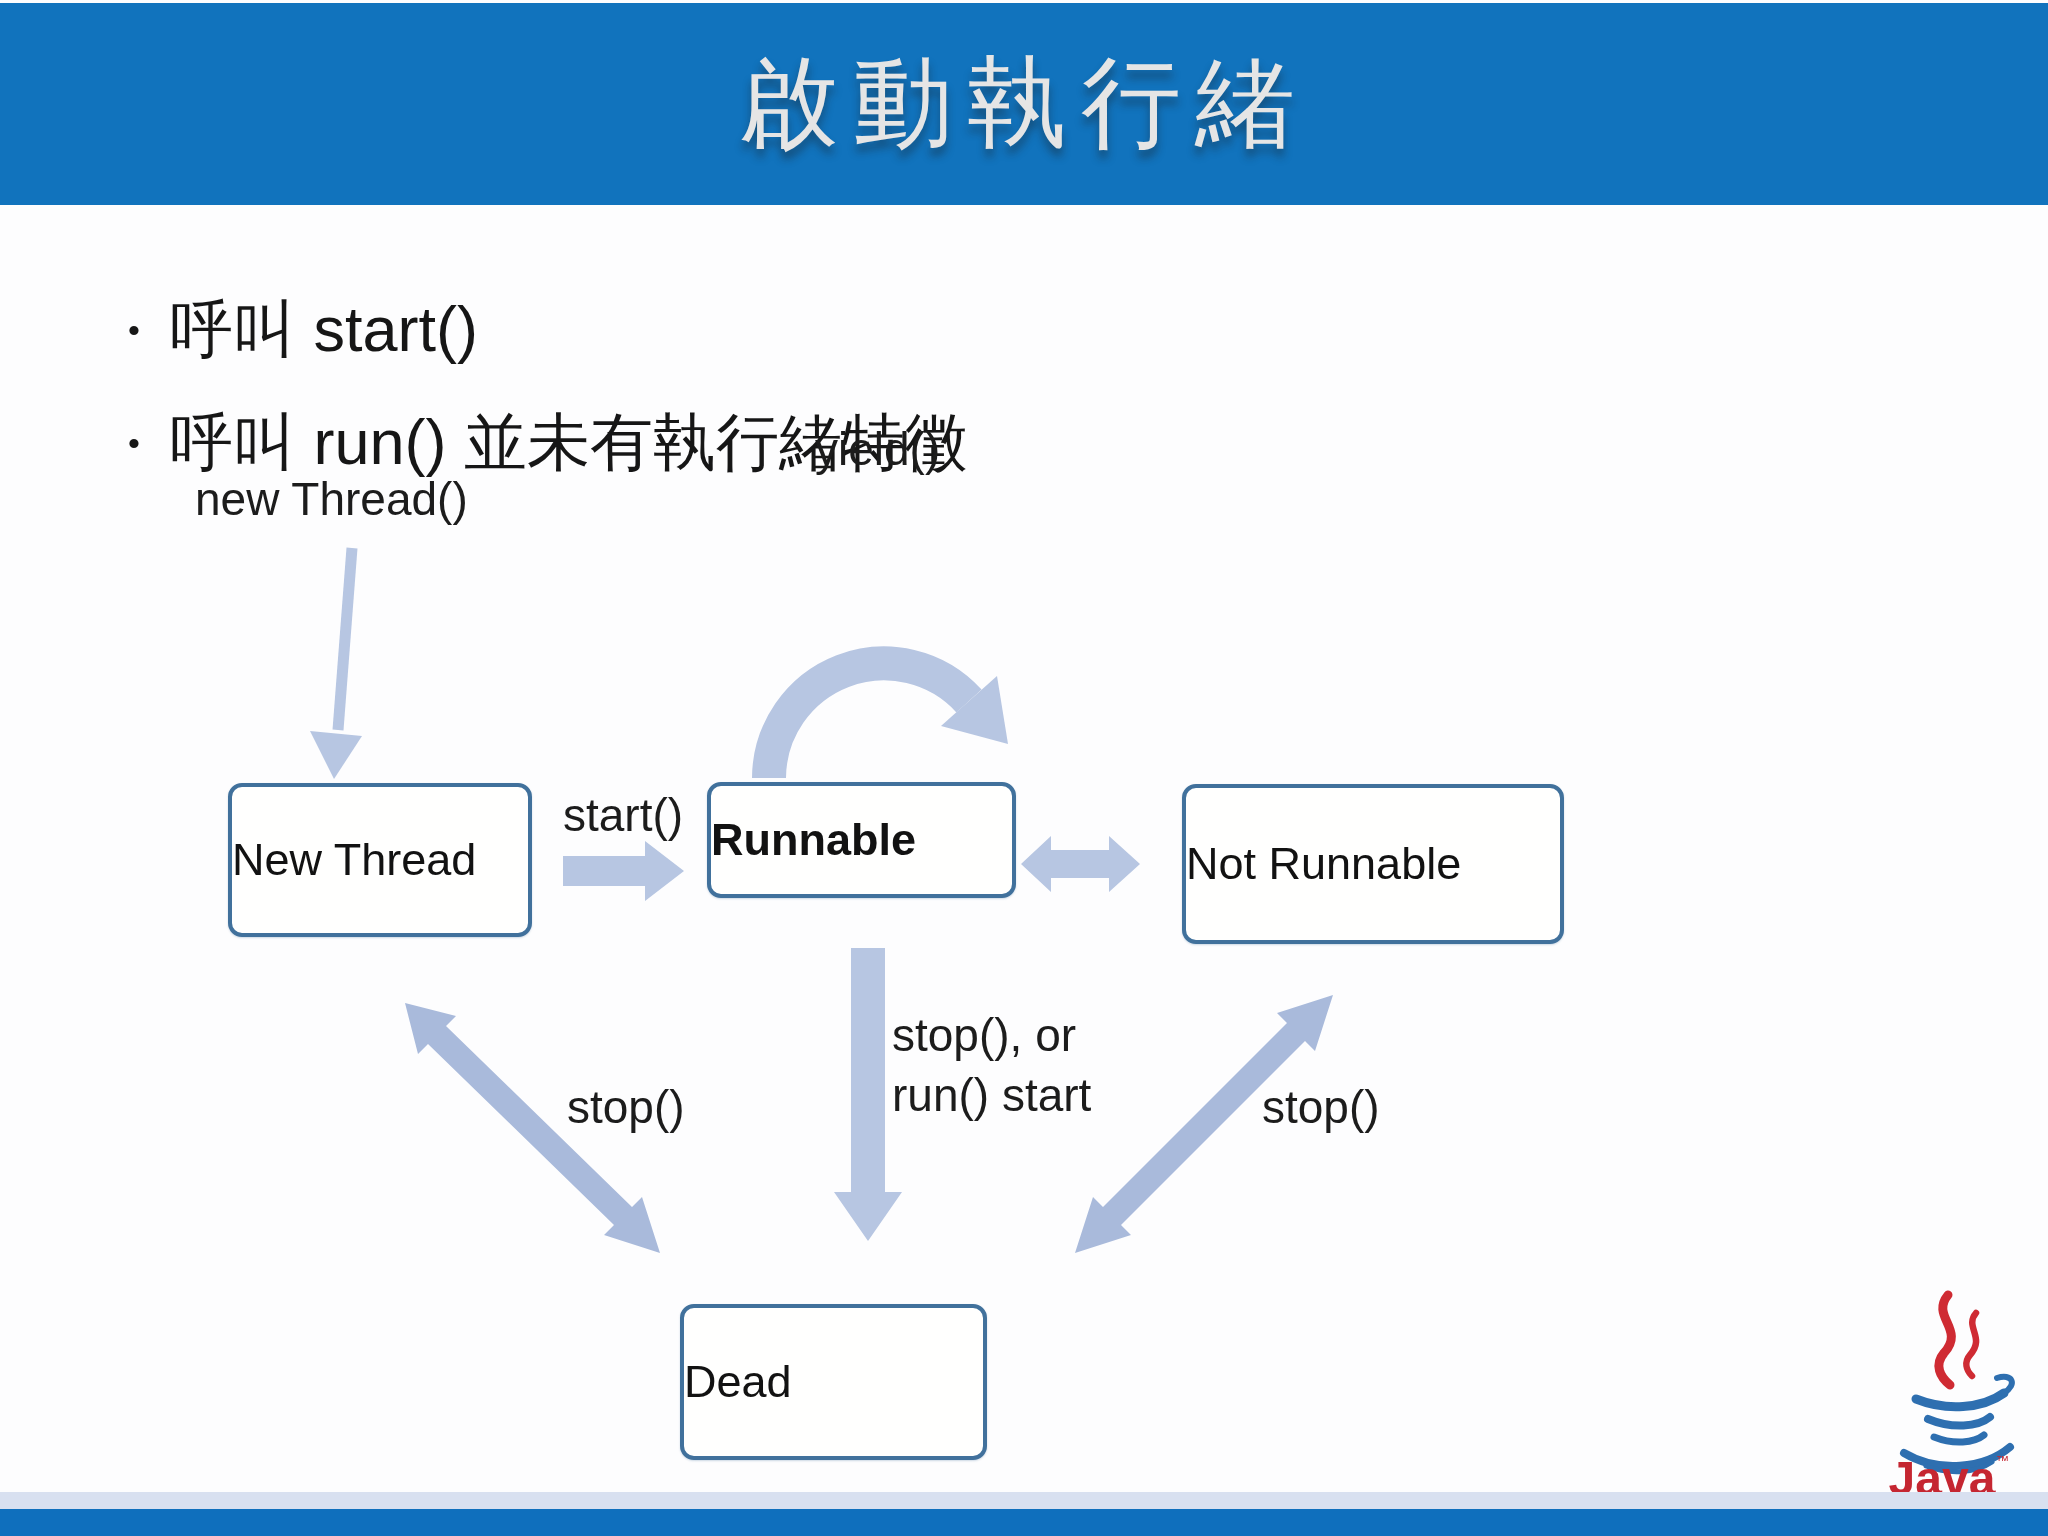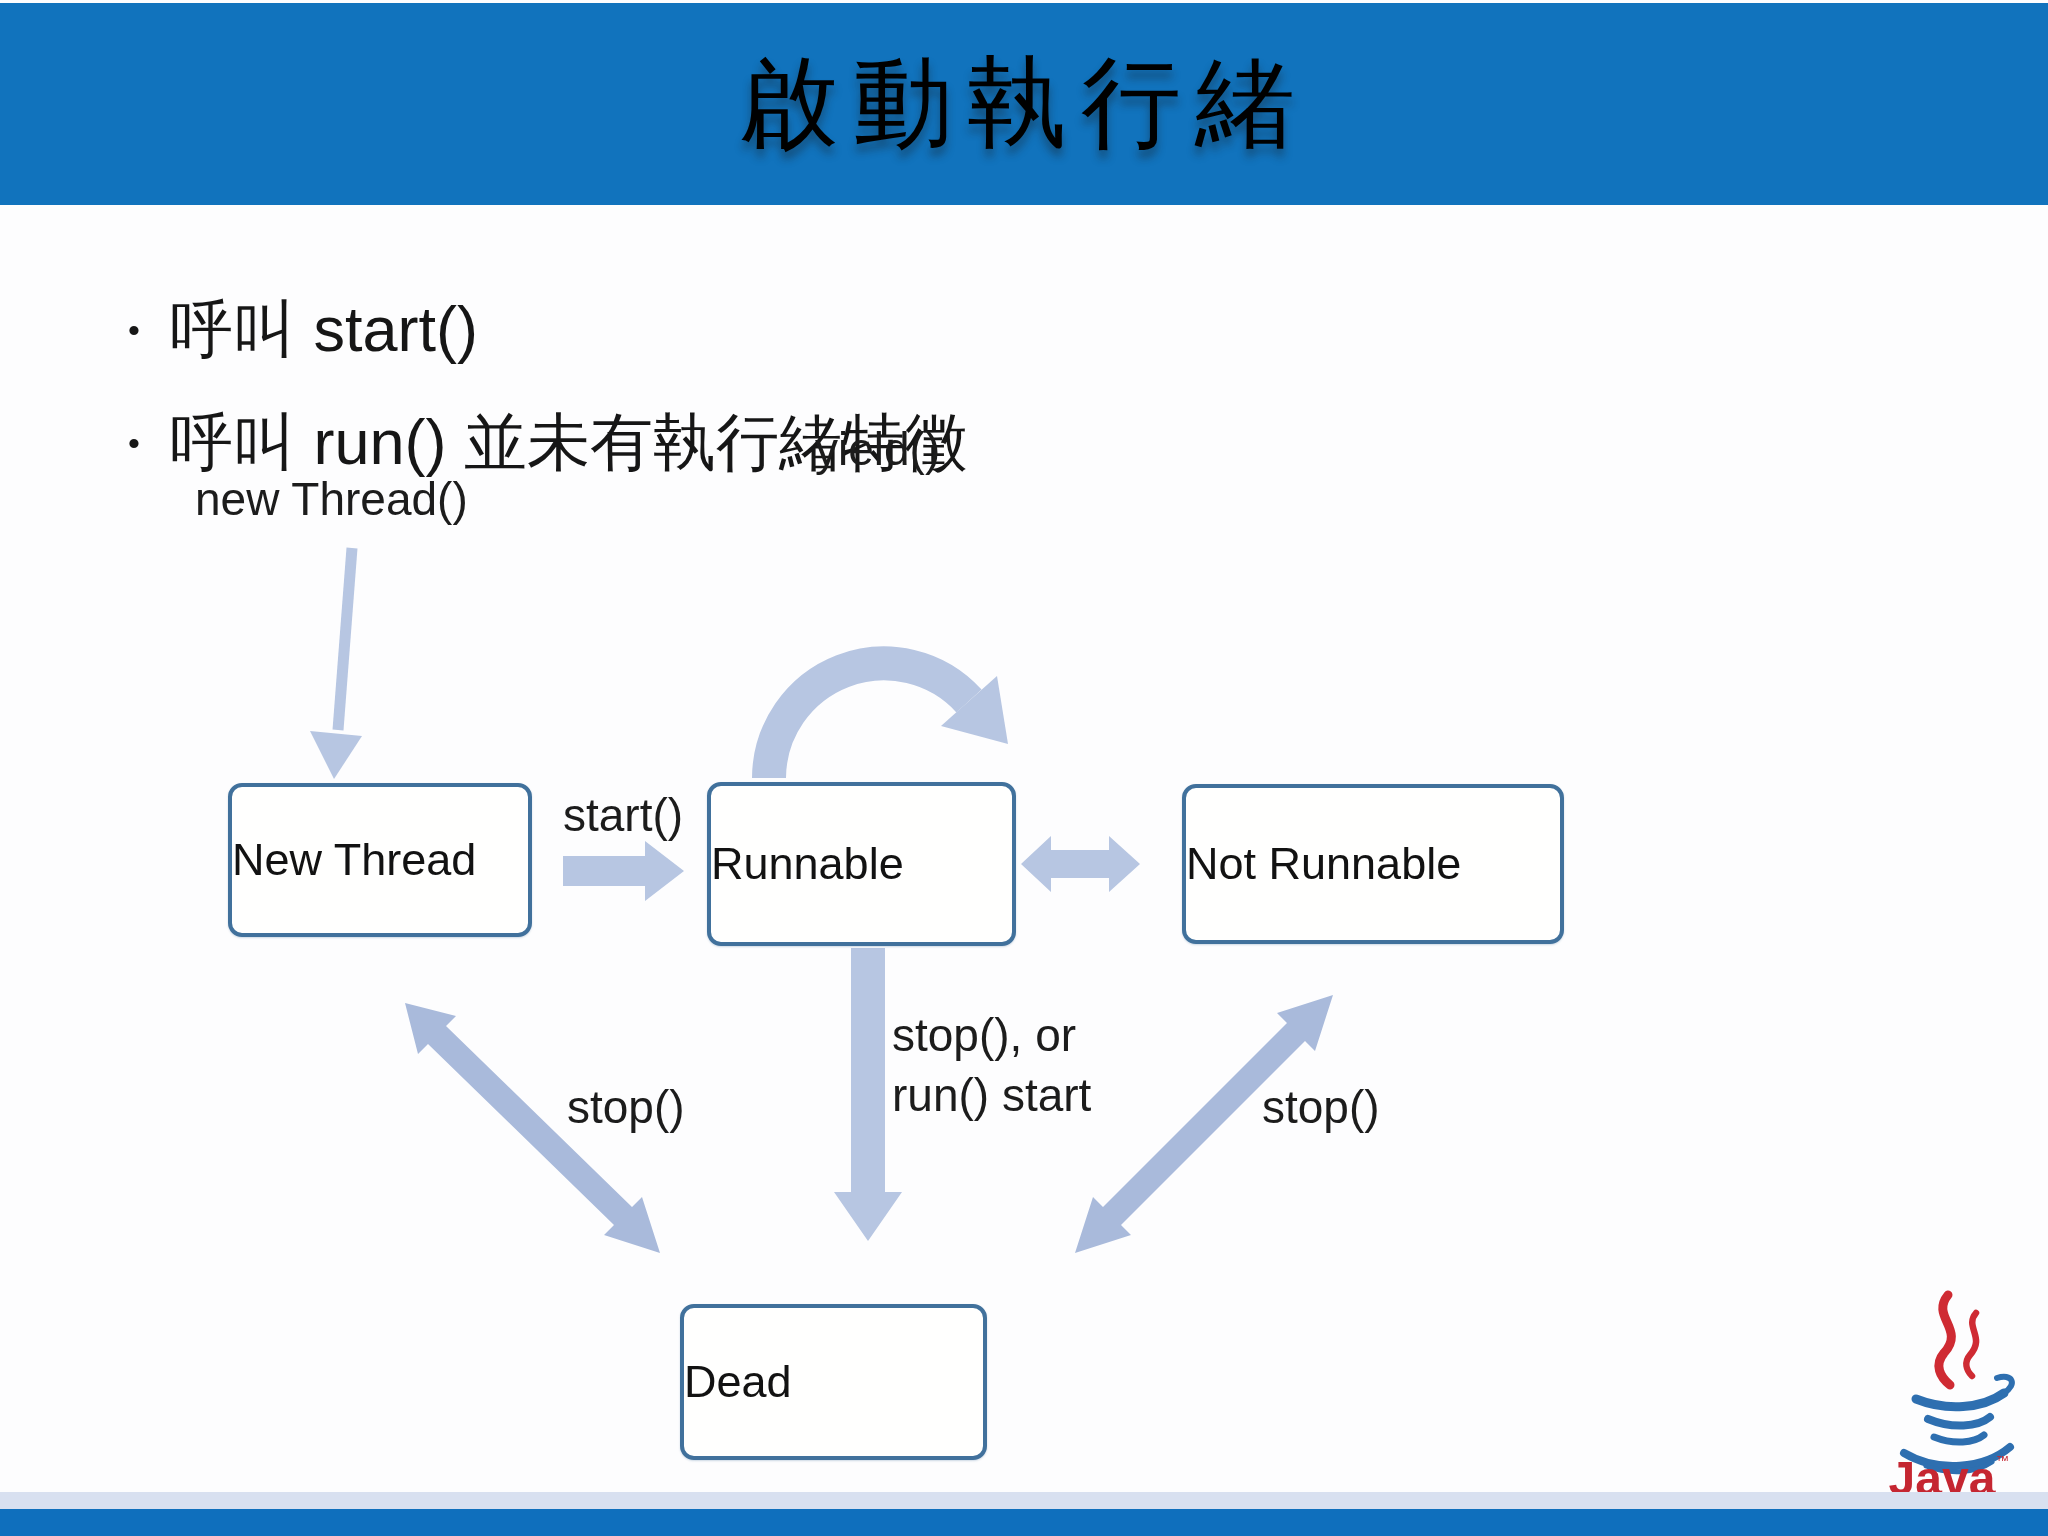--- a/index.html
+++ b/index.html
@@ -9,42 +9,42 @@
     font-family:"Liberation Sans", sans-serif;
     color:#1a1a1a;
   }
   
   .header{
     position:absolute;left:0;top:3px;width:2048px;height:202px;
     background:#1173bd;
     display:flex;align-items:center;justify-content:center;
   }
   .header .title{
-    color:#000000;font-size:100px;letter-spacing:14px;font-weight:400;
+    color:#e5e5e5;font-size:100px;letter-spacing:14px;font-weight:400;
     text-shadow:0 8px 9px rgba(25,25,25,0.40);
     white-space:nowrap;
   }
   
   .bullet{
     position:absolute;left:128px;display:flex;align-items:center;gap:30px;
     font-size:63px;color:#161616;white-space:nowrap;
   }
   .bullet .dot{font-size:34px;line-height:1;}
   .bullet.b1{top:287px;}
   .bullet.b2{top:400px;}
   
   .node{
     position:absolute;box-sizing:border-box;
     border:4px solid #41719c;border-radius:14px;background:#fffffe;
     display:flex;align-items:center;justify-content:flex-start;
     font-size:45px;color:#121212;white-space:nowrap;
     box-shadow:0 1px 2px rgba(65,113,156,0.25);
   }
   .node.new-thread  {left:228px; top:783px; width:304px;height:154px;}
-  .node.runnable    {left:707px; top:782px; width:309px;height:164px;}
+  .node.runnable    {left:707px; top:782px; width:309px;height:116px;font-weight:bold;}
   .node.not-runnable{left:1146px;top:784px; width:382px;height:160px;margin-left:36px;}
   .node.dead        {left:680px; top:1268px;width:307px;height:156px;margin-top:36px;}
   
   .elabel{position:absolute;font-size:46px;color:#1c1c1c;white-space:nowrap;line-height:1.3;}
   .lbl-new-thread {left:195px; top:470px;}
   .lbl-yield      {left:815px; top:420px;}
   .lbl-start      {left:563px; top:786px;}
   .lbl-stop-left  {left:567px; top:1078px;}
   .lbl-stop-mid   {left:892px; top:1006px;}
   .lbl-stop-right {left:1262px;top:1078px;}

